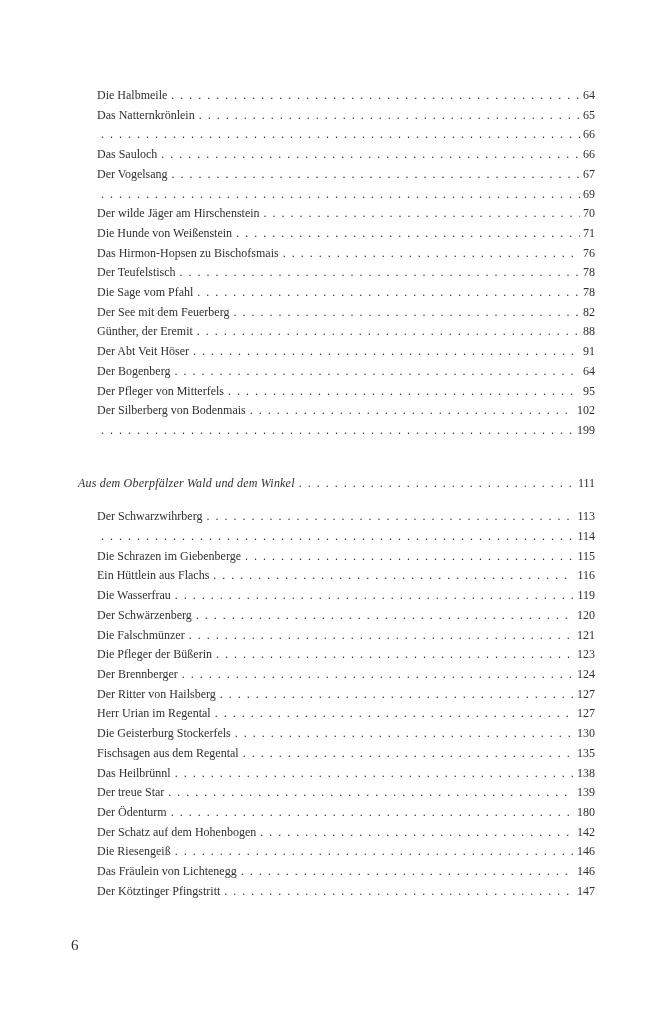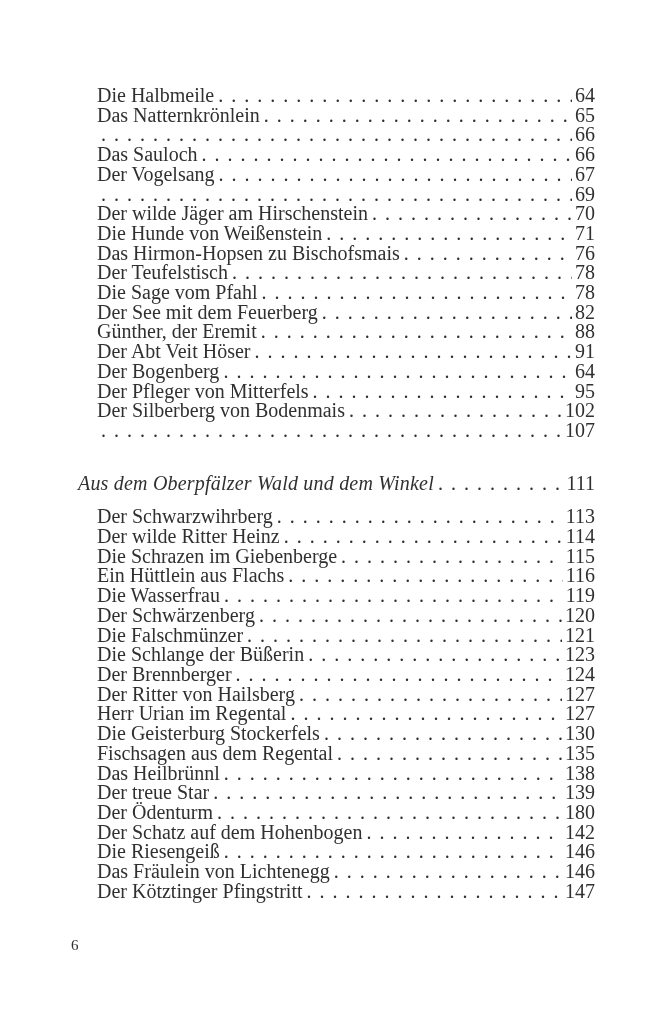--- a/index.html
+++ b/index.html
@@ -13,21 +13,21 @@
     background: #ffffff;
     font-family: "Liberation Serif", "DejaVu Serif", serif;
     color: #303030;
     overflow: hidden;
   }
   .toc {
     position: absolute;
     left: 78px;
     top: 86px;
     width: 517px;
-    font-size: 20px;
+    font-size: 12px;
     line-height: 19.7px;
   }
   .toc-section + .toc-section {
     margin-top: 33px;
   }
   .toc-row {
     display: flex;
     align-items: baseline;
     white-space: nowrap;
   }
@@ -167,40 +167,39 @@
   </div>
 
   <div class="toc-row entry-row">
     <span class="title">Der Silberberg von Bodenmais</span>
     <span class="dots"></span>
     <span class="pagenum">102</span>
   </div>
 
   <div class="toc-row entry-row">
     <span class="dots"></span>
-    <span class="pagenum">107</span>
+    <span class="pagenum">199</span>
   </div>
 </div>
   </section>
 
   <section class="toc-section">
     <div class="toc-row heading-row">
       <span class="title">Aus dem Oberpfälzer Wald und dem Winkel</span>
       <span class="dots"></span>
       <span class="pagenum">111</span>
     </div>
     <div class="entries">
   <div class="toc-row entry-row">
     <span class="title">Der Schwarzwihrberg</span>
     <span class="dots"></span>
     <span class="pagenum">113</span>
   </div>
 
   <div class="toc-row entry-row">
-    <span class="title">Der wilde Ritter Heinz</span>
     <span class="dots"></span>
     <span class="pagenum">114</span>
   </div>
 
   <div class="toc-row entry-row">
     <span class="title">Die Schrazen im Giebenberge</span>
     <span class="dots"></span>
     <span class="pagenum">115</span>
   </div>
 
@@ -222,21 +221,21 @@
     <span class="pagenum">120</span>
   </div>
 
   <div class="toc-row entry-row">
     <span class="title">Die Falschmünzer</span>
     <span class="dots"></span>
     <span class="pagenum">121</span>
   </div>
 
   <div class="toc-row entry-row">
-    <span class="title">Die Schlange der Büßerin</span>
+    <span class="title">Die Pfleger der Büßerin</span>
     <span class="dots"></span>
     <span class="pagenum">123</span>
   </div>
 
   <div class="toc-row entry-row">
     <span class="title">Der Brennberger</span>
     <span class="dots"></span>
     <span class="pagenum">124</span>
   </div>
 

